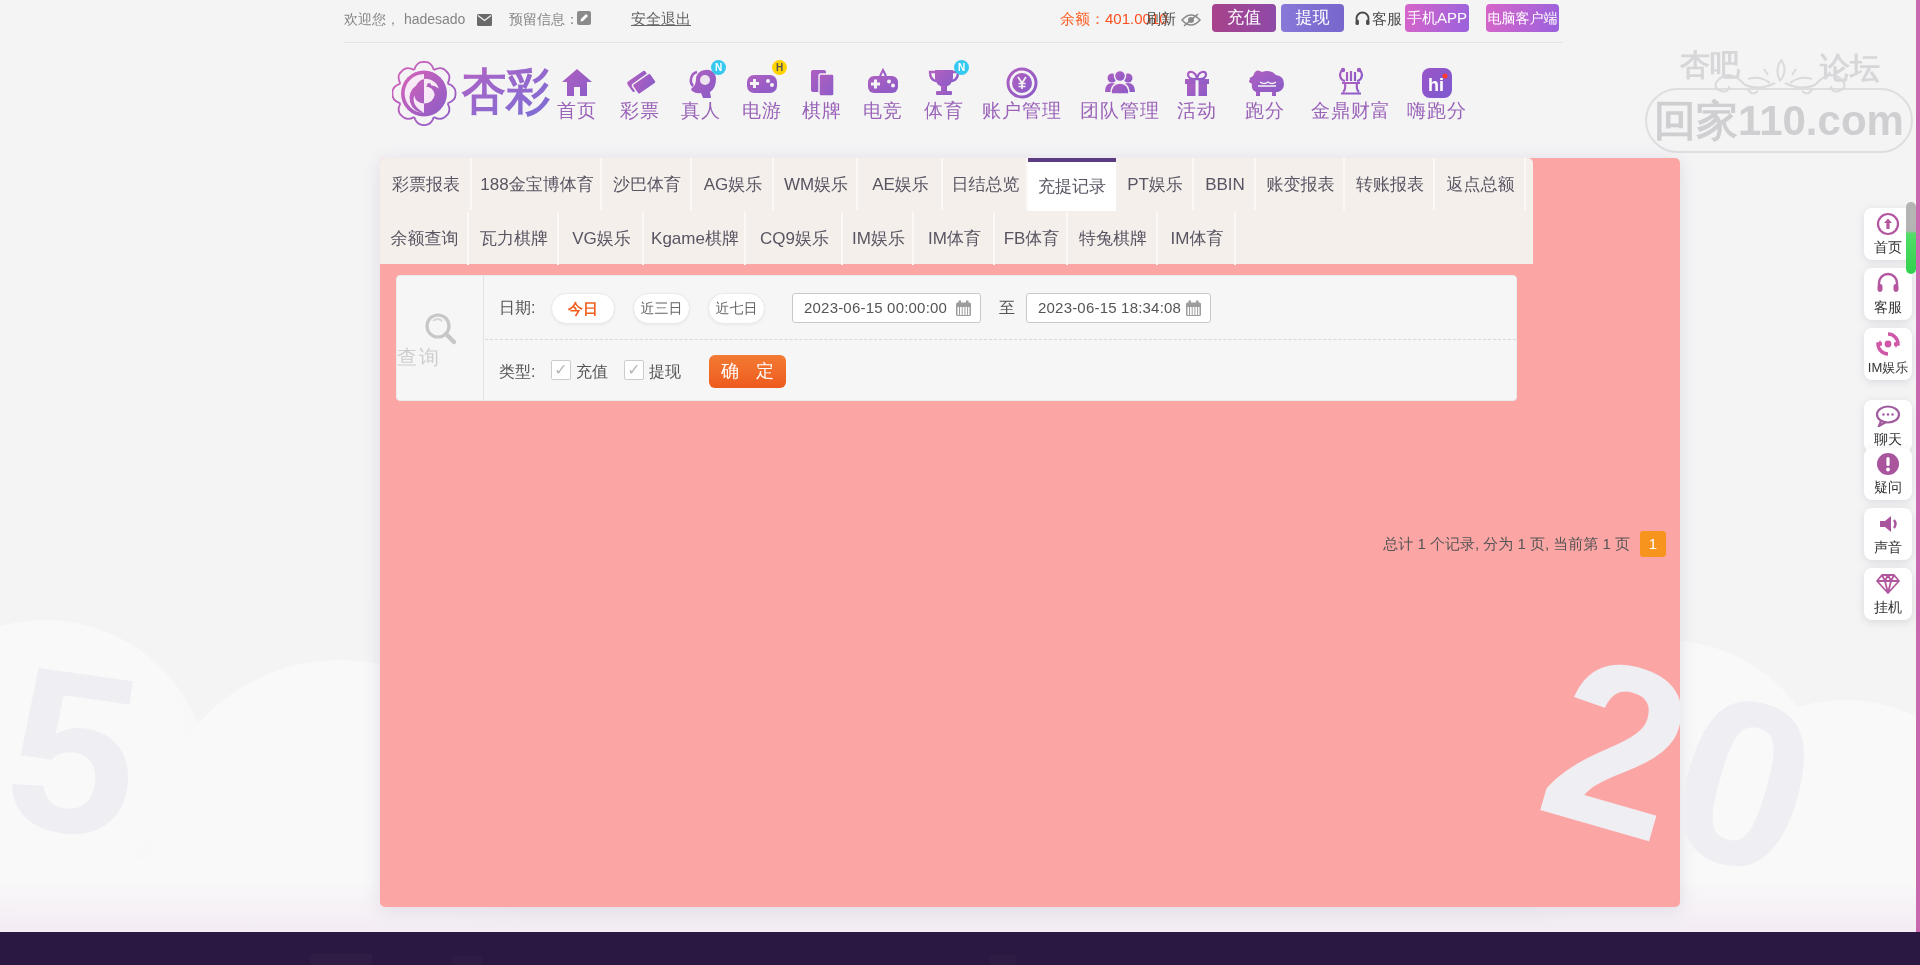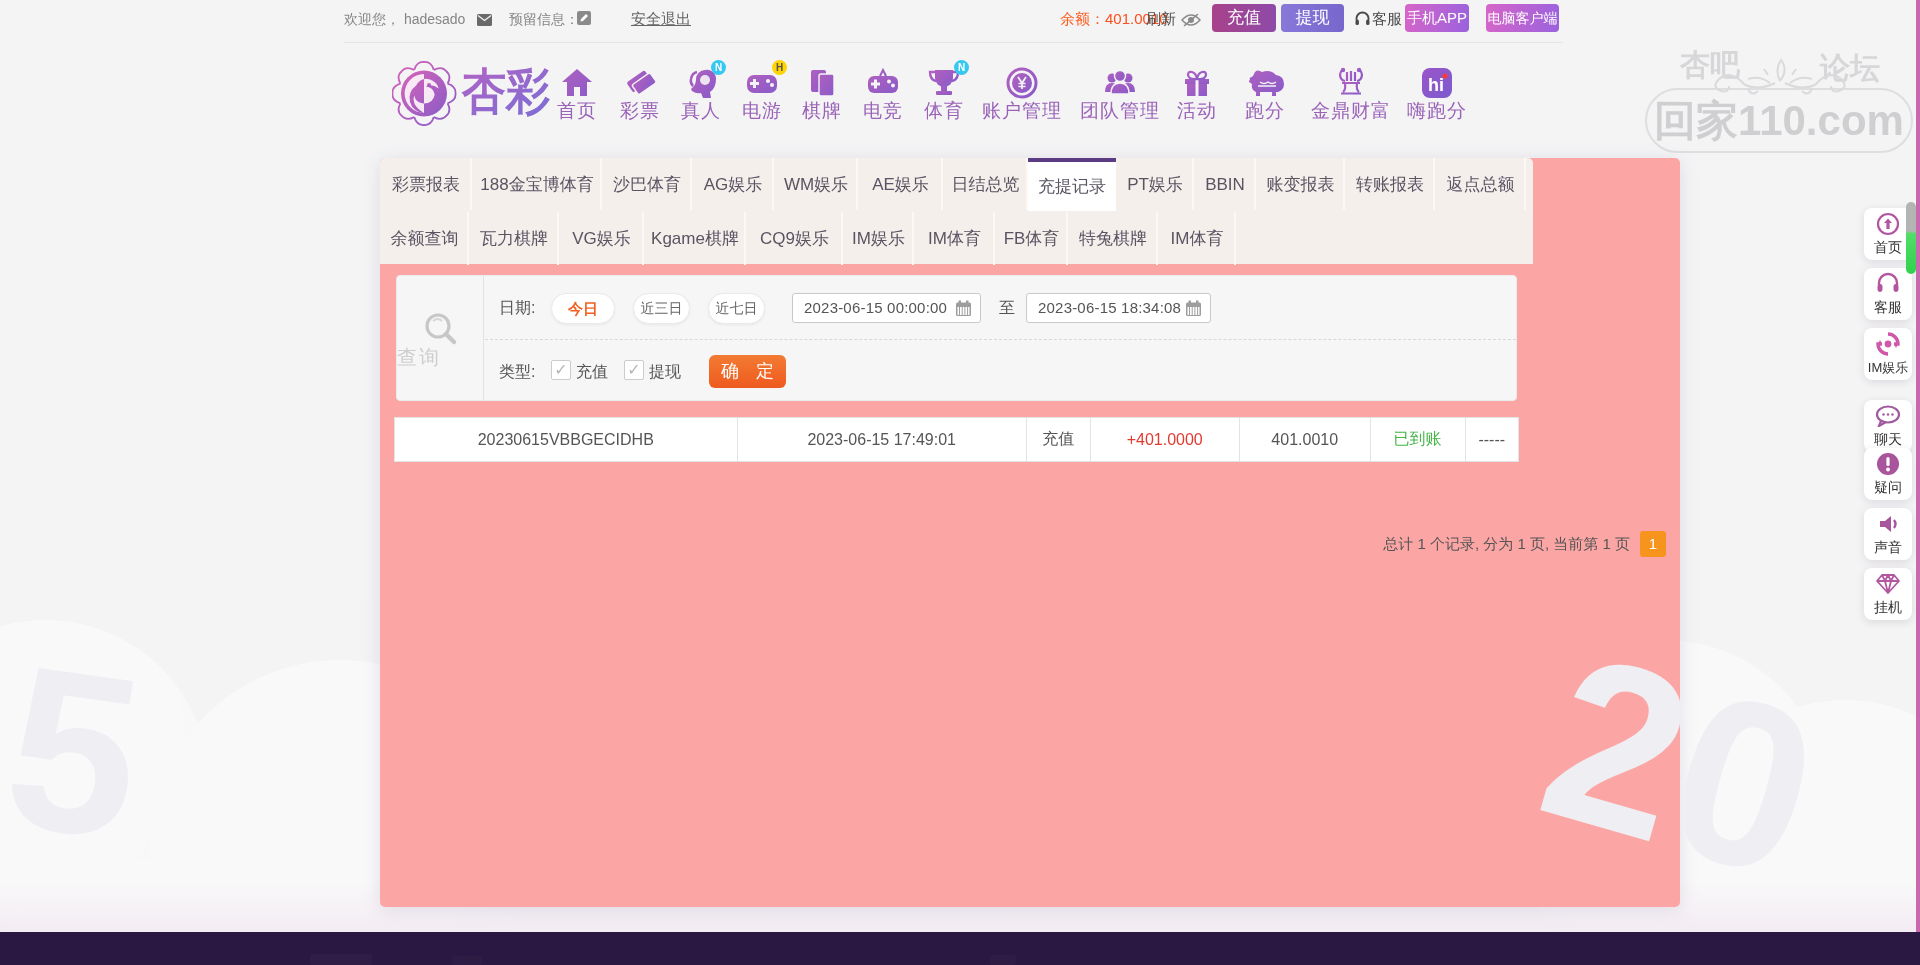--- a/index.html
+++ b/index.html
@@ -335,29 +335,20 @@
     <div class="plabel" style="left:102px; top:86px;">类型:</div>
     <div class="cbox" style="left:154px;">✓</div>
     <div class="plabel" style="left:179px; top:86px;">充值</div>
     <div class="cbox" style="left:227px;">✓</div>
     <div class="plabel" style="left:252px; top:86px;">提现</div>
     <div class="okbtn">确 定</div>
   </div>
 
   <table class="rtable">
     <tbody>
-    <tr>
-      <td>20230615VBBGECIDHB</td>
-      <td>2023-06-15 17:49:01</td>
-      <td>充值</td>
-      <td style="color:#e13b30;">+401.0000</td>
-      <td>401.0010</td>
-      <td style="color:#44b549;">已到账</td>
-      <td>-----</td>
-    </tr>
   </tbody>
     </table>
 
   <div class="pager">
     <span>总计 1 个记录, 分为 1 页, 当前第 1 页</span>
     <div class="pagebox">1</div>
   </div>
 </div>
 
 <div class="fbox" style="top:208px;">

